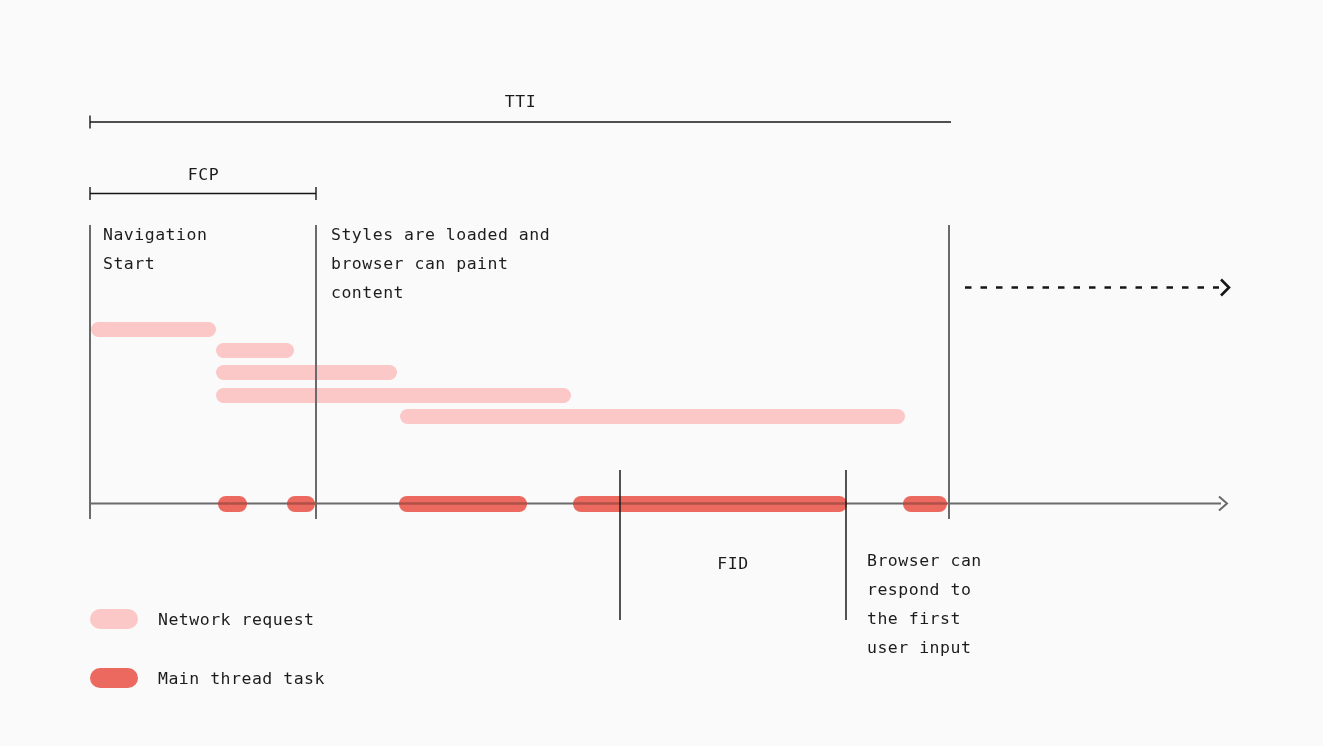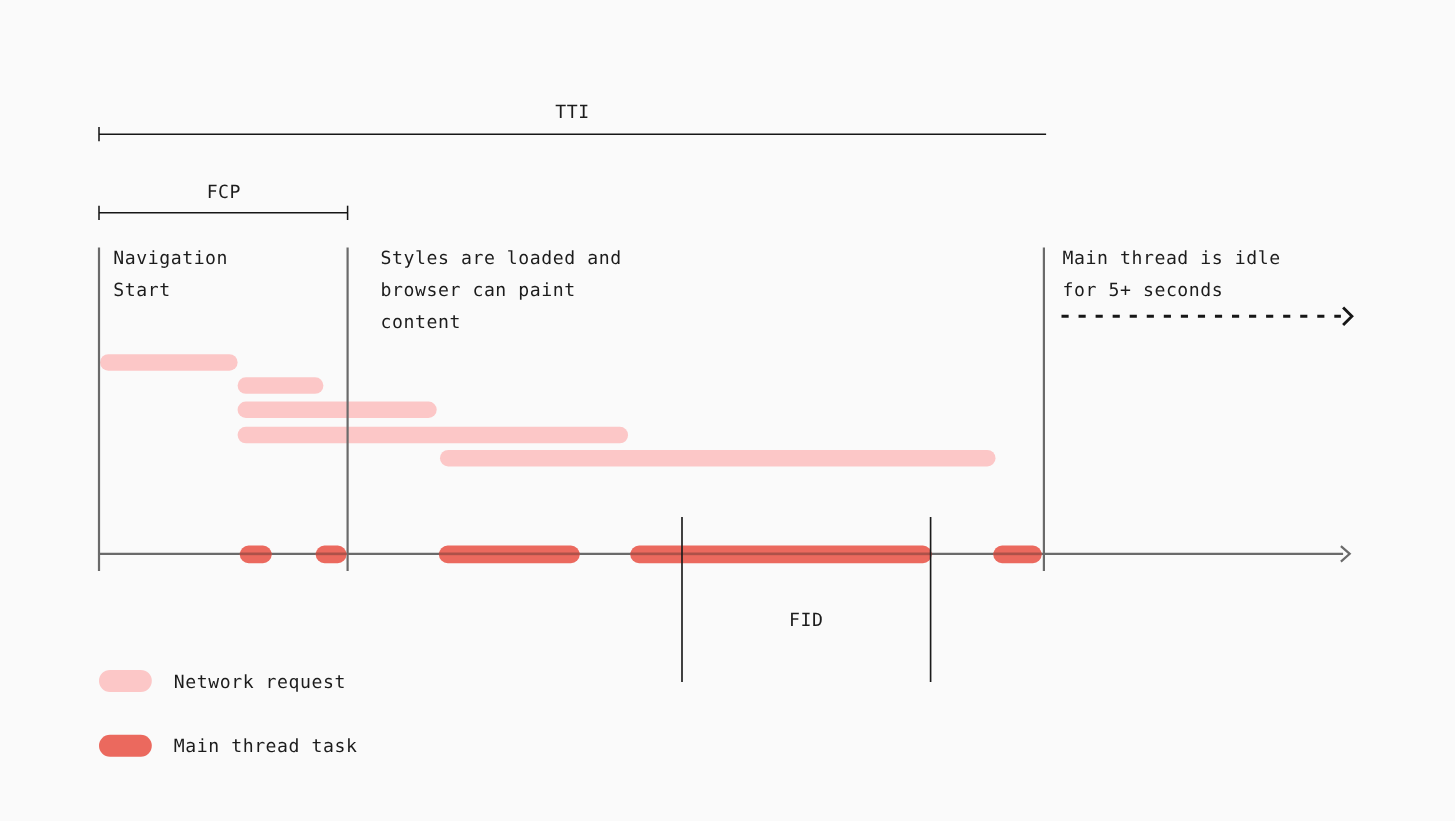--- a/index.html
+++ b/index.html
@@ -71,30 +71,32 @@
     <polyline points="1221,279.5 1229,287.5 1221,295.5" fill="none" stroke="#161616" stroke-width="2.6"></polyline>
   </svg>
 
   <div class="lbl center" style="left:90px;top:87px;width:861px;">TTI</div>
 
   <div class="lbl" style="left:103px;top:220px;">Navigation
 Start</div>
 
   <div class="lbl center" style="left:90px;top:160px;width:227px;">FCP</div>
 
-  <div class="lbl" style="left:331px;top:220px;margin-left:15px;">Styles are loaded and
+  <div class="lbl" style="left:331px;top:220px;">Styles are loaded and
 browser can paint
 content</div>
 
-  <div class="lbl" style="left:966px;top:220px;">Main thread is idle
-for 5+ seconds</div>
 
 
   <div class="lbl center" style="left:620px;top:549px;width:226px;">FID</div>
 
+  <div class="lbl" style="left:867px;top:546px;">Browser can
+respond to
+the first
+user input</div>
 
   <div class="legend-row" style="top:593px;margin-top:16px;">
     <span class="legend-pill" style="background:#fcc7c7;"></span>
     <span class="legend-text">Network request</span>
   </div>
   <div class="legend-row" style="top:636px;margin-top:32px;">
     <span class="legend-pill" style="background:#eb695e;"></span>
     <span class="legend-text">Main thread task</span>
   </div>
 

